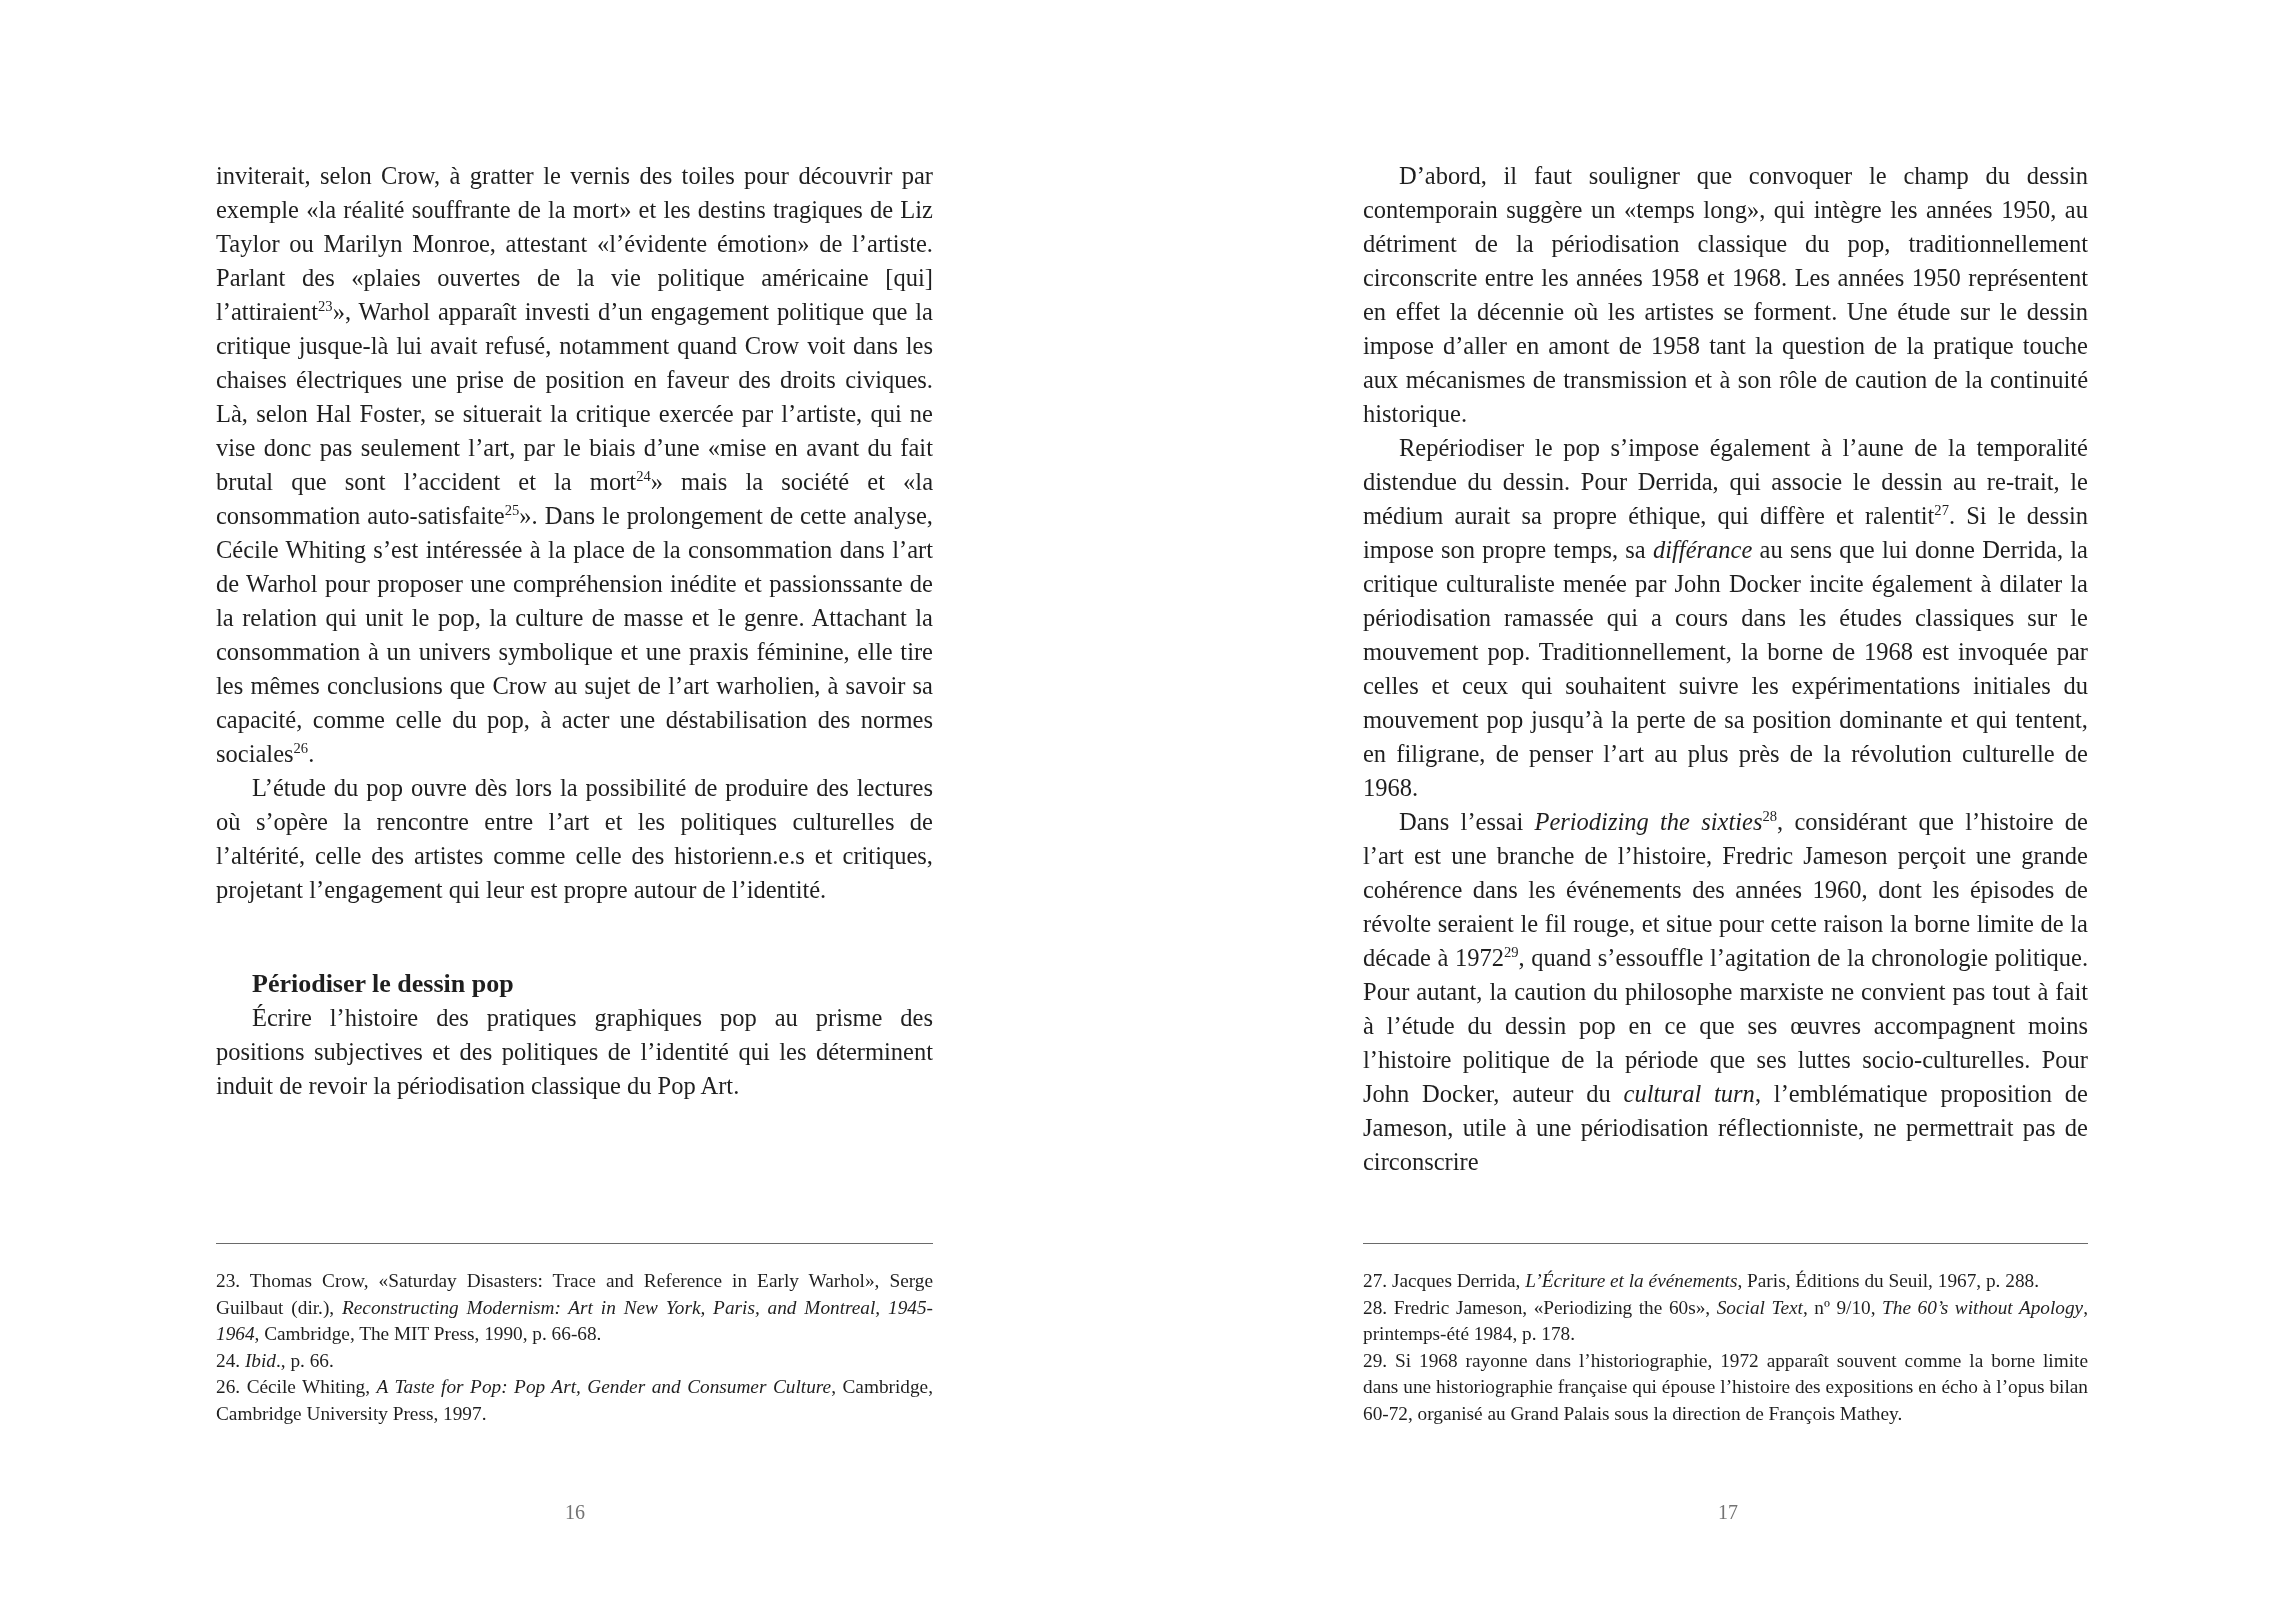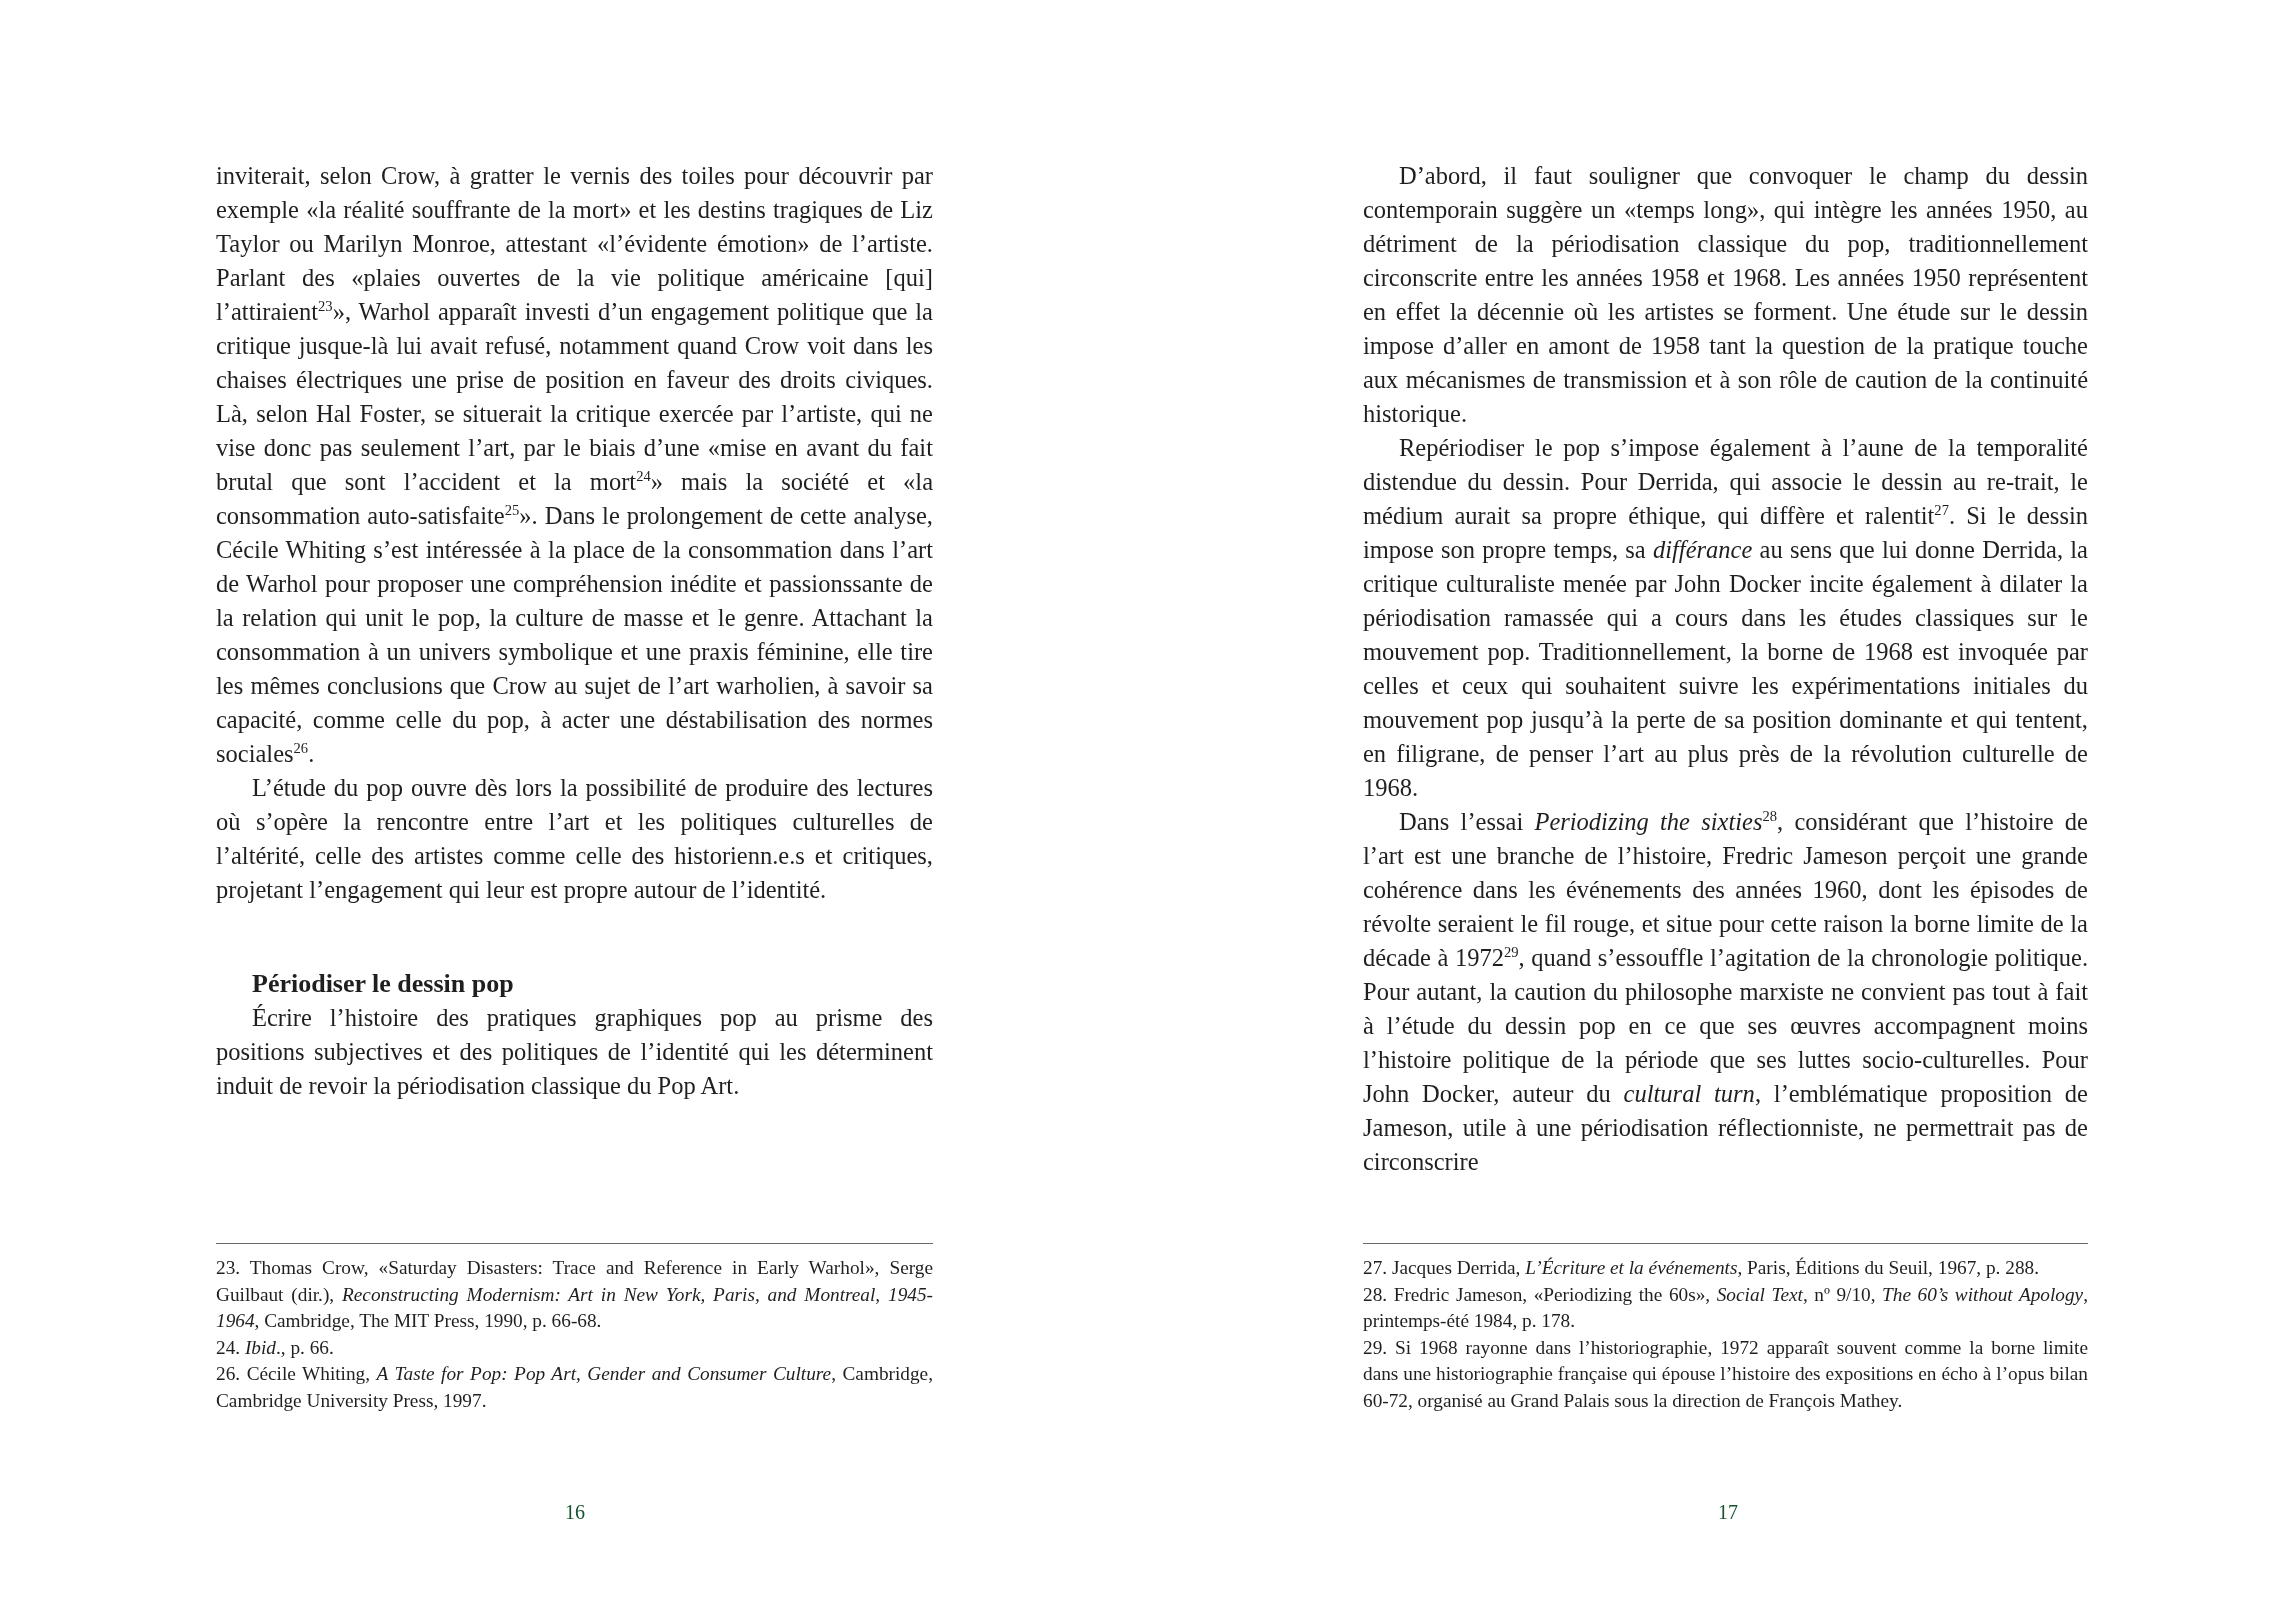--- a/index.html
+++ b/index.html
@@ -54,36 +54,36 @@
     sup {
       font-size: 14.6px;
       line-height: 0;
       vertical-align: 9.4px;
     }
 
     .footnotes {
       position: absolute;
       top: 1243px;
       border-top: 1.7px solid #6a6a6a;
-      padding-top: 11px;
+      padding-top: 24px;
       font-size: 19.3px;
       line-height: 26.6px;
       text-align: justify;
     }
     .page-left .footnotes { left: 216px; width: 717px; }
     .page-right .footnotes { left: 216px; width: 725px; }
 
     .footnote { margin: 0; }
 
     .page-number {
       position: absolute;
       top: 1499px;
       font-size: 20px;
       line-height: 26px;
-      color: #14532d;
+      color: #737373;
     }
     .page-left .page-number { left: 565px; }
     .page-right .page-number { left: 563px; margin-left: 8px; }
 
     em { font-style: italic; }
   </style>
 </head>
 <body>
 
 <div class="page page-left">

